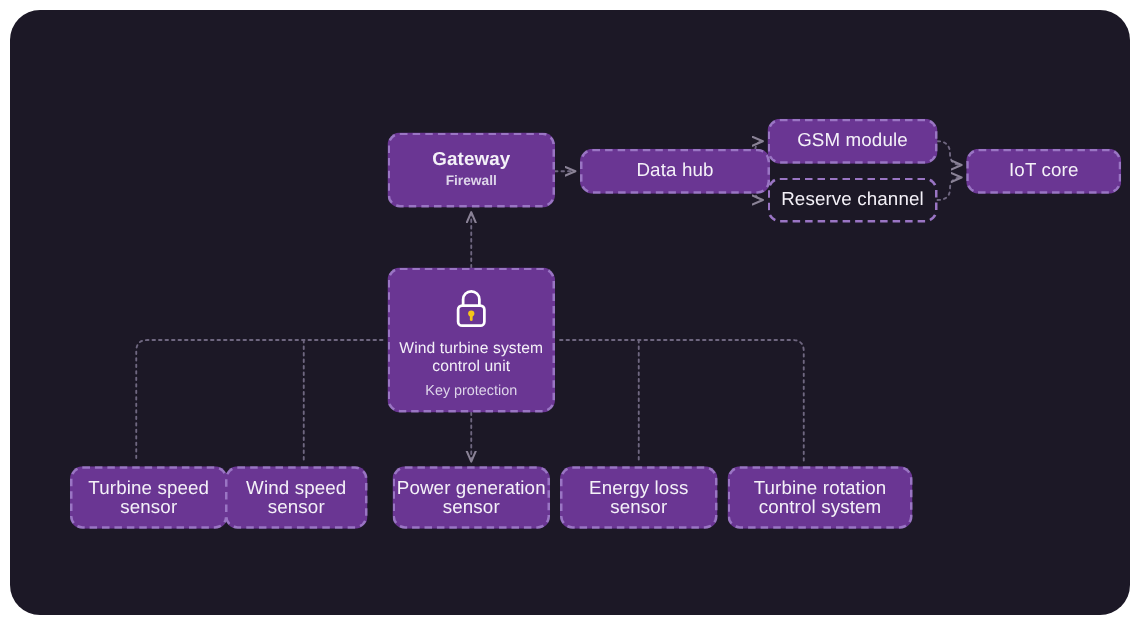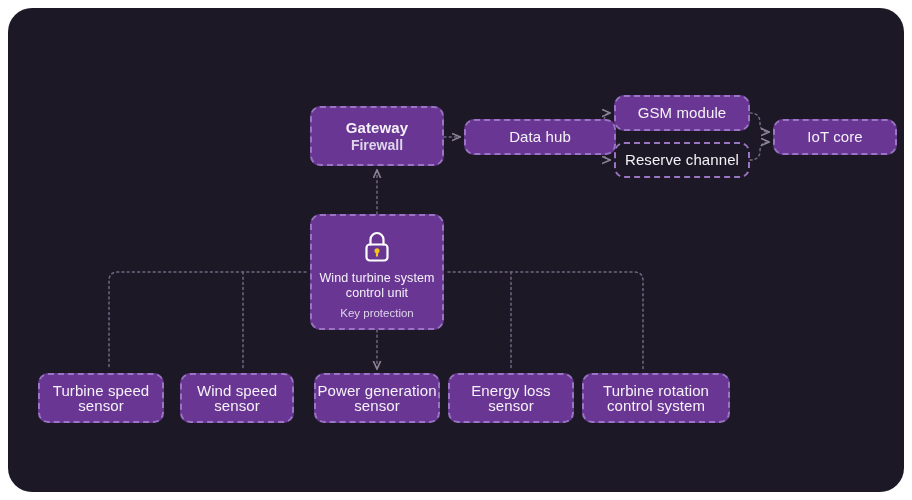--- a/index.html
+++ b/index.html
@@ -58,21 +58,21 @@
   .node .title {
     font-size: 15px;
     line-height: 16px;
     letter-spacing: 0.1px;
     color: #f4f1f8;
   }
   .node .title.two {
     line-height: 15px;
   }
   .node .sub {
-    font-size: 14px;
+    font-size: 11px;
     line-height: 15px;
     color: #ded5ea;
     margin-top: 2px;
   }
   .node.control {
     padding-top: 6px;
   }
   .node.control .title {
     font-size: 12.5px;
     line-height: 15px;
@@ -154,21 +154,21 @@
           <path d="M10.5 15.5 V10.5 a6.5 6.5 0 0 1 13 0 V15.5" stroke="#ffffff" stroke-width="2.2" stroke-linecap="round"></path>
           <rect x="6.5" y="15.5" width="21" height="16" rx="3.2" stroke="#ffffff" stroke-width="2.2"></rect>
           <circle cx="17" cy="21.8" r="2.5" fill="#f5c518"></circle>
           <rect x="15.9" y="22.6" width="2.2" height="5.2" rx="1.1" fill="#f5c518"></rect>
         </svg>
       </span>
       <div class="title two">Wind turbine system control unit</div>
       <div class="sub">Key protection</div>
     </div>
 
-    <div class="node" style="left:30px; top:365px; width:126px; height:50px;">
+    <div class="node" style="left:48px; top:365px; width:126px; height:50px;">
       <div class="title two">Turbine speed sensor</div>
     </div>
 
     <div class="node" style="left:172px; top:365px; width:114px; height:50px;">
       <div class="title two">Wind speed sensor</div>
     </div>
 
     <div class="node" style="left:306px; top:365px; width:126px; height:50px;align-items:center;">
       <div class="title two">Power generation sensor</div>
     </div>

